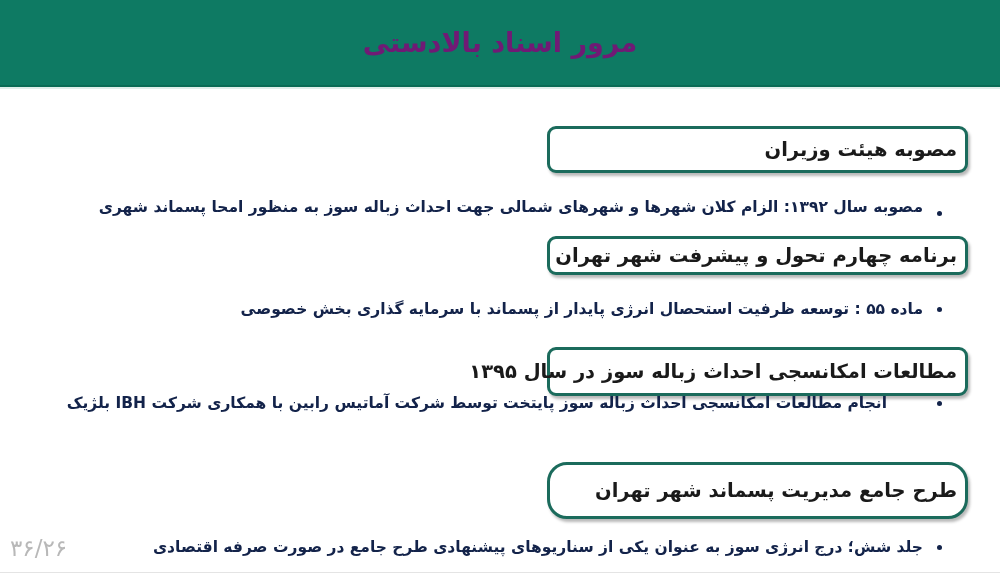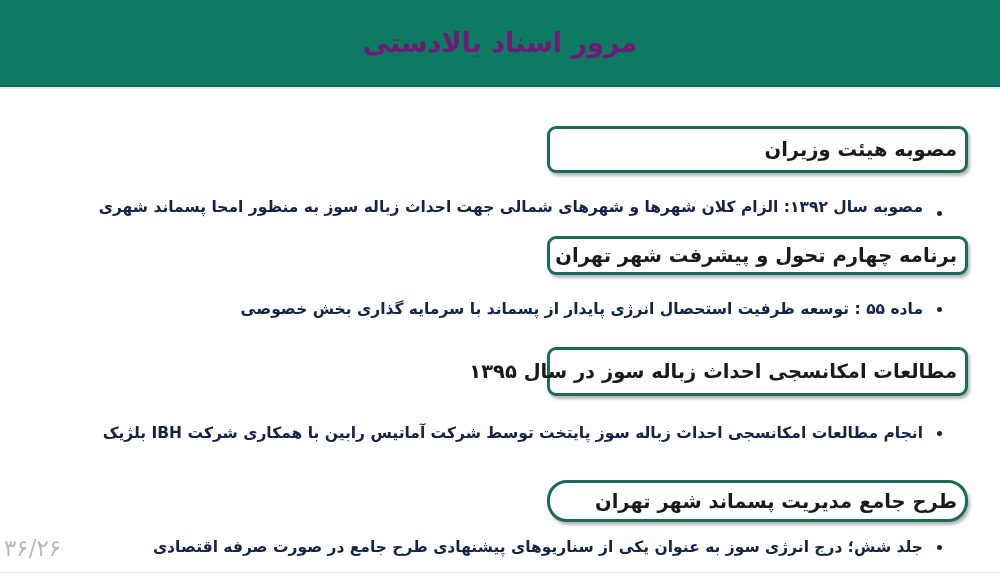--- a/index.html
+++ b/index.html
@@ -35,21 +35,21 @@
       position: absolute; right: 58px;
       direction: rtl; color: #13234a;
       font-size: 15.5px; font-weight: bold; white-space: nowrap;
       display: flex; align-items: center;
     }
     .dot {
       display: inline-block; width: 5px; height: 5px; border-radius: 50%;
       background: #13234a; margin-left: 14px;
     }
     .pagenum {
-      position: absolute; left: 4px; top: 535px;
+      position: absolute; left: 10px; top: 535px;
       color: #b8b8b8; font-size: 23px; direction: rtl; letter-spacing: 1px;
     }
     .footer-line {
       position: absolute; left: 0; top: 572px; width: 1000px; height: 1px; background: #e4e4e4;
     }
   </style>
 </head>
 <body>
 
 <div class="header"></div>
@@ -68,26 +68,26 @@
   <span>برنامه چهارم تحول و پیشرفت شهر تهران</span>
 </div>
 <div class="bullet" style="top:300px;">
   <span class="dot"></span>
   <span>ماده ۵۵ : توسعه ظرفیت استحصال انرژی پایدار از پسماند با سرمایه گذاری بخش خصوصی</span>
 </div>
 
 <div class="box" style="top:347px;height:49px;">
   <span>مطالعات امکانسجی احداث زباله سوز در سال ۱۳۹۵</span>
 </div>
-<div class="bullet" style="top:424px;">
+<div class="bullet" style="top:394px;gap:36px;">
   <span class="dot"></span>
   <span>انجام مطالعات امکانسجی احداث زباله سوز پایتخت توسط شرکت آماتیس رابین با همکاری شرکت IBH بلژیک</span>
 </div>
 
-<div class="box" style="top:480px;height:42px;border-radius:20px;">
+<div class="box" style="top:462px;height:57px;border-radius:20px;">
   <span>طرح جامع مدیریت پسماند شهر تهران</span>
 </div>
 <div class="bullet" style="top:538px;">
   <span class="dot"></span>
   <span>جلد شش؛ درج انرژی سوز به عنوان یکی از سناریوهای پیشنهادی طرح جامع در صورت صرفه اقتصادی</span>
 </div>
 
 <div class="pagenum">۳۶/۲۶</div>
 <div class="footer-line"></div>
 

